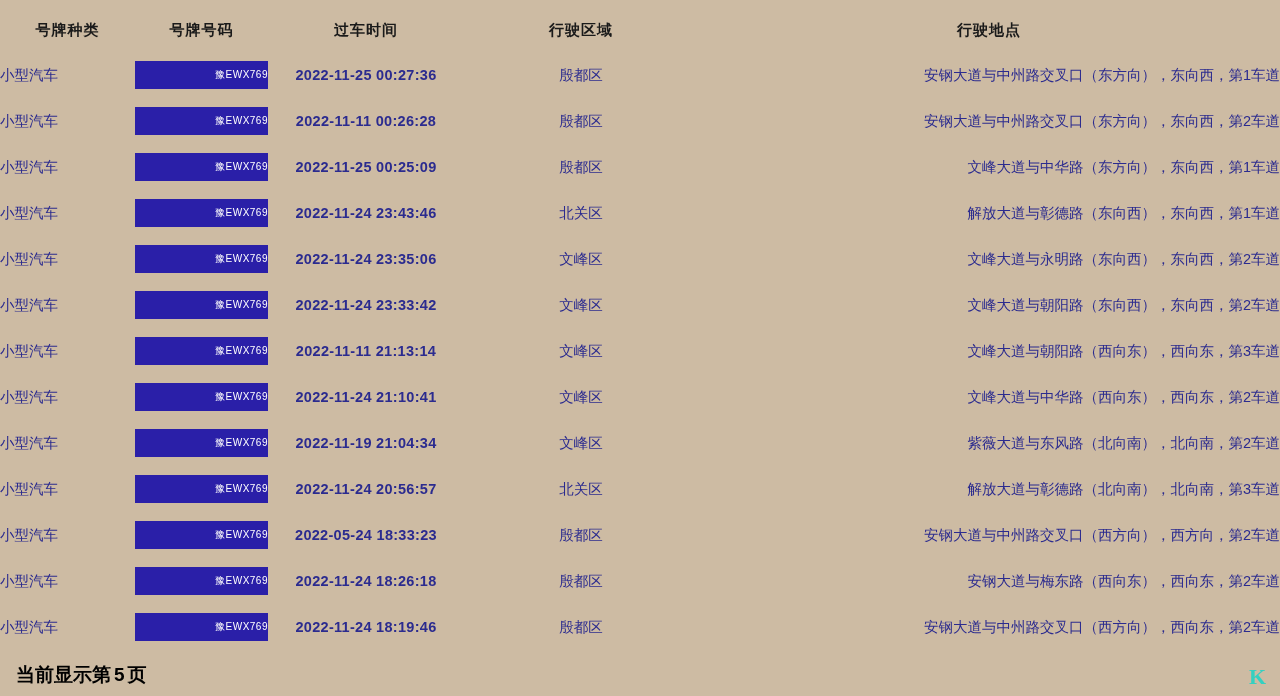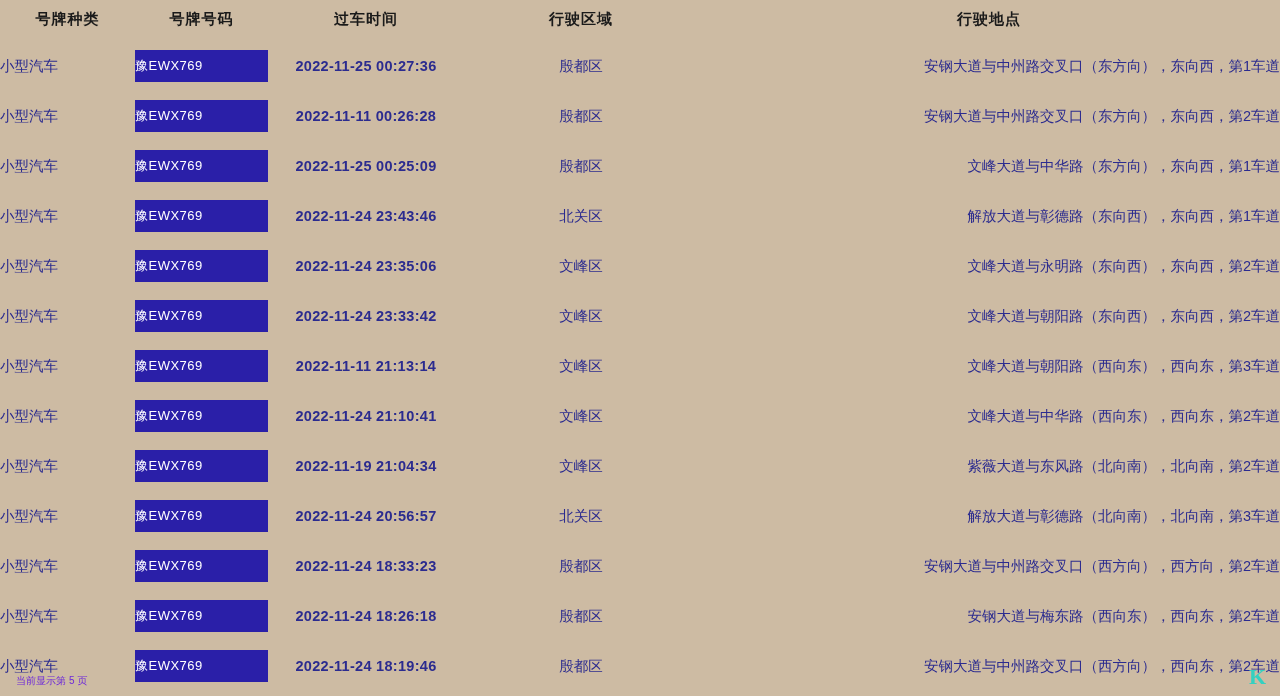--- a/index.html
+++ b/index.html
@@ -21,21 +21,21 @@
   }
   table.records {
     width: 1280px;
     border-collapse: collapse;
     table-layout: fixed;
   }
   table.records th {
     font-size: 15px;
     font-weight: bold;
     color: #1a1a1a;
-    padding: 10px 0 12px 0;
+    padding: 21px 0 12px 0;
     text-align: center;
     white-space: nowrap;
     letter-spacing: 1px;
   }
   table.records td {
     font-size: 14.5px;
     color: #2b2b8f;
     padding: 7px 0;
     vertical-align: middle;
     white-space: nowrap;
@@ -53,46 +53,47 @@
     margin-left: 18px;
   }
   td.cell-plate {
     text-align: center;
     padding: 0;
   }
   .plate-badge {
     display: block;
     background: #2a1fa8;
     color: #ffffff;
-    font-size: 13px;
+    font-size: 10px;
     letter-spacing: 0.5px;
     padding: 7px 0;
     margin: 2px 0;
-    text-align: left;
+    text-align: right;
   }
   td.cell-time {
     text-align: center;
     color: #2b2b8f;
     letter-spacing: 0.3px;
     font-weight: bold;
   }
   td.cell-area {
     text-align: center;
     color: #2b2b8f;
   }
   td.cell-place {
     text-align: right;
     color: #2b2b8f;
   }
   .footer {
     position: absolute;
     left: 16px;
     bottom: 8px;
-    font-size: 10px;
-    color: #6d28d9;
+    font-size: 19px;
+    color: #000000;
+    font-weight: bold;
   }
   .footer .page-num {
     padding: 0 3px;
   }
   .watermark {
     position: absolute;
     right: 14px;
     bottom: 6px;
     font-size: 22px;
     font-weight: bold;
@@ -210,21 +211,21 @@
           </td>
         <td class="cell-time">2022-11-24 20:56:57</td>
         <td class="cell-area">北关区</td>
         <td class="cell-place">解放大道与彰德路（北向南），北向南，第3车道</td>
       </tr>
       <tr>
         <td class="cell-type">小型汽车</td>
         <td class="cell-plate">
             <span class="plate-badge">豫EWX769</span>
           </td>
-        <td class="cell-time">2022-11-24 18:33:23</td>
+        <td class="cell-time">2022-05-24 18:33:23</td>
         <td class="cell-area">殷都区</td>
         <td class="cell-place">安钢大道与中州路交叉口（西方向），西方向，第2车道</td>
       </tr>
       <tr>
         <td class="cell-type">小型汽车</td>
         <td class="cell-plate">
             <span class="plate-badge">豫EWX769</span>
           </td>
         <td class="cell-time">2022-11-24 18:26:18</td>
         <td class="cell-area">殷都区</td>

